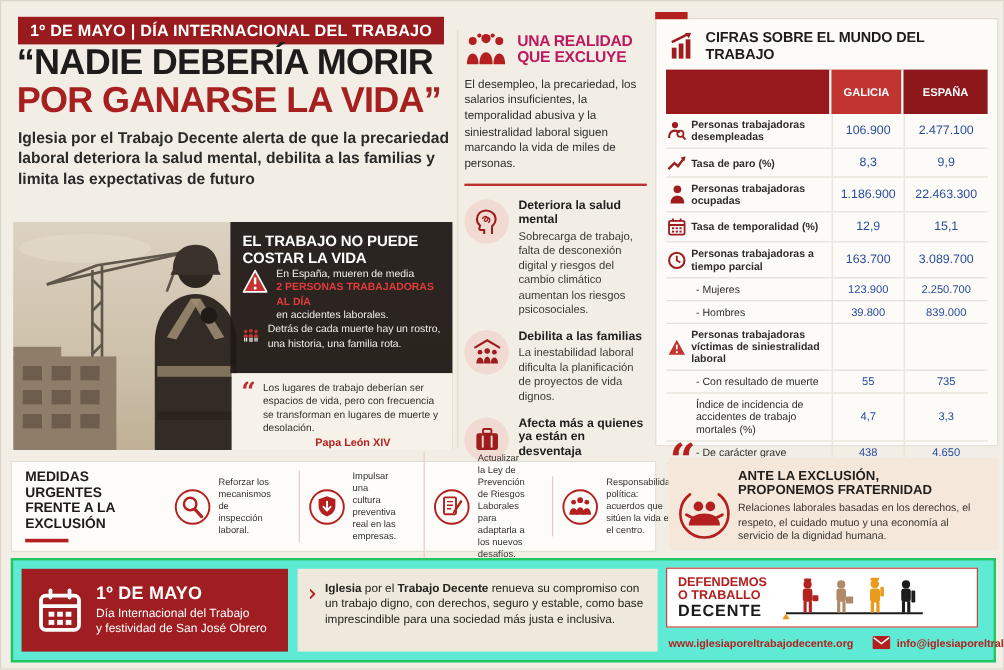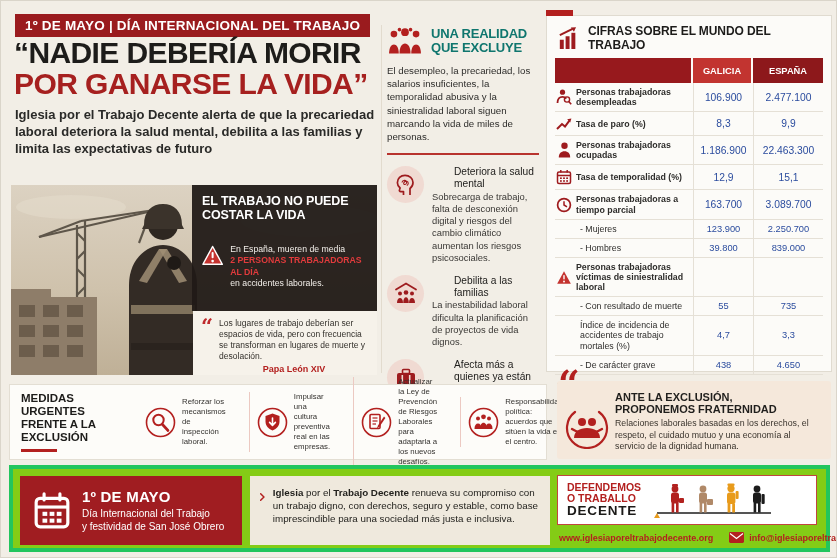--- a/index.html
+++ b/index.html
@@ -17,55 +17,55 @@
 
   
   .photo { position:absolute; left:10px; top:184px; width:366px; height:190px;
            background:linear-gradient(180deg,#DCD2C2 0%,#CFC2AC 55%,#BFB097 100%); overflow:hidden; }
   .photo svg { position:absolute; left:0; top:0; }
 
   
   .overlay { position:absolute; left:191px; top:184px; width:185px; height:126px;
              background:rgba(32,25,22,.94); color:#fff; padding:9px 9px 6px 10px; }
   .overlay h3 { font-size:12.5px; font-weight:800; line-height:1.12; letter-spacing:-.1px; }
-  .ov-row { display:flex; gap:7px; margin-top:22px; align-items:flex-start; }
+  .ov-row { display:flex; gap:7px; margin-top:1px; align-items:flex-start; }
   .ov-row .txt { font-size:8.7px; line-height:1.3; color:#F3EFEA; }
   .ov-hl { color:#E23B3C; font-weight:800; display:block; }
 
   .quote-box { position:absolute; left:192px; top:310px; width:184px; height:64px;
                background:#F6F2EA; padding:7px 8px 4px 8px; display:flex; gap:6px; }
   .q-mark { color:#BF2A2C; font-family:"DejaVu Serif",serif; font-weight:700;
             font-size:21px; line-height:.75; }
   .quote-box .txt { font-size:8.5px; line-height:1.3; color:#33302b; }
   .q-author { display:block; text-align:center; color:#B3201F; font-weight:800;
               font-size:9px; margin-top:2px; }
 
   
   .vdiv { position:absolute; width:1px; background:#E2DBCE; }
   .middle { position:absolute; left:386px; top:26px; width:152px; }
   .mid-head { display:flex; gap:8px; align-items:center; }
-  .mid-head .t { font-size:13px; font-weight:800; line-height:1.08; color:#0f766e; letter-spacing:-.2px; }
+  .mid-head .t { font-size:13px; font-weight:800; line-height:1.08; color:#be185d; letter-spacing:-.2px; }
   .mid-intro { margin-top:9px; font-size:9.7px; line-height:1.36; color:#2e2d2b; }
   .mid-div { height:2px; background:#B8332E; margin:10px 0 2px 0; }
   .mid-item { display:flex; gap:8px; margin-top:11px; align-items:flex-start; }
   .circ { flex:0 0 37px; width:37px; height:37px; border-radius:50%; background:#F0DAD2;
           display:flex; align-items:center; justify-content:center; }
-  .mid-item .tt { font-size:10.2px; font-weight:400; color:#22211f; line-height:1.15;margin-left:22px; }
+  .mid-item .tt { font-size:10.2px; font-weight:700; color:#22211f; line-height:1.15; }
   .mid-item .tx { font-size:9.4px; line-height:1.3; color:#3a3835; margin-top:1px; }
 
   
   .stats { position:absolute; left:545px; top:14px; width:286px; height:357px;
            background:#FCFBF8; border:1px solid #E0DBD0; }
   .stats-tab { position:absolute; left:-1px; top:-6px; width:27px; height:6px; background:#B3201F; }
   .stats-head { display:flex; gap:8px; align-items:center; padding:8px 10px 6px 10px; }
   .stats-head .t { font-size:12px; font-weight:800; color:#1d1c1a; letter-spacing:-.1px; }
   .tbl { margin:0 8px; }
   .trow { display:grid; grid-template-columns:1fr 60px 70px; align-items:stretch; }
   .thead .c { background:#97191D; color:#fff; font-size:9.3px; font-weight:800;
-              display:flex; align-items:center; justify-content:center; height:25px;
+              display:flex; align-items:center; justify-content:center; height:37px;
               border-right:2px solid #FCFBF8; }
   .thead .c.gal { background:#C23430; }
   .thead .c.esp { background:#8D181B; border-right:none; }
   .trow.body { border-bottom:1px solid #E5E0D6; }
   .lbl { display:flex; gap:3px; align-items:center; padding:4px 2px 4px 0; }
   .lbl .ic { flex:0 0 18px; display:flex; justify-content:center; }
   .lbl .tx { font-size:8.8px; font-weight:700; color:#2e2d2b; line-height:1.15; }
   .trow.sub .lbl { padding-left:25px; }
   .trow.sub .lbl .tx { font-weight:400; }
   .val { display:flex; align-items:center; justify-content:center; border-left:1px solid #E5E0D6;
@@ -88,21 +88,21 @@
   .m-head { flex:0 0 128px; padding-left:11px; }
   .m-head .t { font-size:11.5px; font-weight:800; line-height:1.15; color:#1d1c1a; }
   .m-head .bar { width:36px; height:3px; background:#B3201F; margin-top:5px; }
   .m-item { flex:1; display:flex; gap:6px; align-items:center; padding:0 7px; }
   .m-item + .m-item { border-left:1px solid #ECC9C2;margin-left:16px; }
   .m-item .tx { font-size:7.8px; line-height:1.28; color:#34322f; }
   .m-ic { flex:0 0 31px; }
 
   
   .footer { position:absolute; left:8px; top:464px; width:821px; height:87px;
-            border:4px solid #22c55e; background:#84cc16; }
+            border:2px solid #22c55e; background:#5eead4; }
   .f-date { position:absolute; left:7px; top:7px; width:222px; height:69px; background:#A01D21;
             color:#fff; display:flex; align-items:center; gap:11px; padding-left:13px; }
   .f-date .tt { font-size:15px; font-weight:800; letter-spacing:.2px; }
   .f-date .s { font-size:10px; line-height:1.3; font-weight:400; margin-top:2px; }
   .f-msg { position:absolute; left:237px; top:7px; width:300px; height:69px; background:#EFE9DD;
            display:flex; gap:8px; padding:11px 10px 0 10px; }
   .f-msg .tx { font-size:9.8px; line-height:1.32; color:#24231f; }
   .f-msg b { font-weight:800; }
   .logo-card { position:absolute; left:544px; top:6px; width:260px; height:50px; background:#fff;
                border:1px solid #C0453E; display:flex; align-items:center; gap:10px; padding:3px 9px; }

